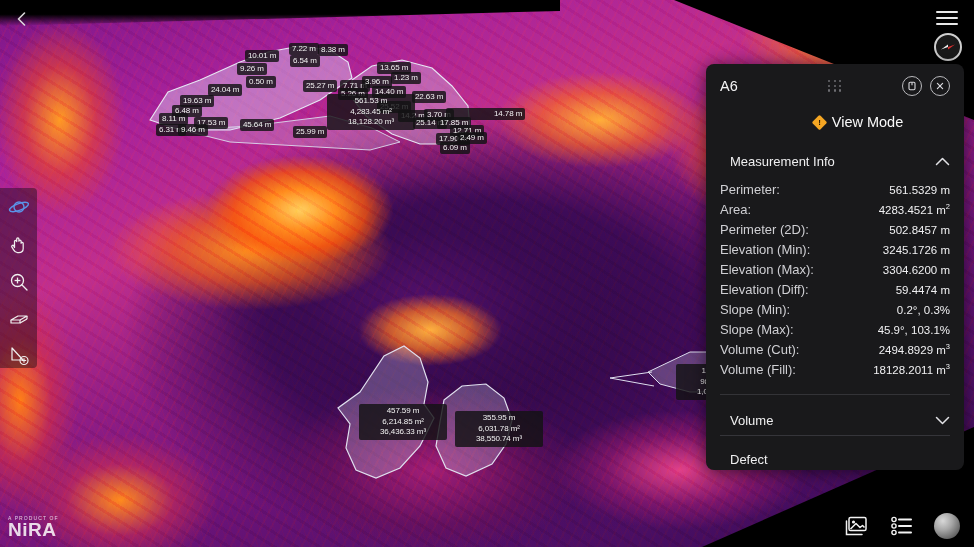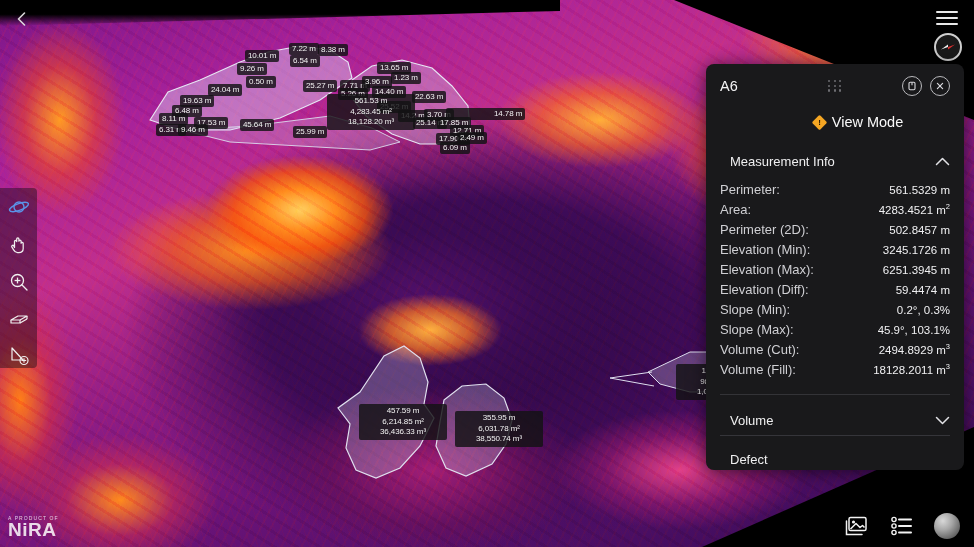--- a/index.html
+++ b/index.html
@@ -409,21 +409,21 @@
         <div class="row">
           <span class="k">Perimeter (2D):</span>
           <span class="v">502.8457 m</span>
         </div>
         <div class="row">
           <span class="k">Elevation (Min):</span>
           <span class="v">3245.1726 m</span>
         </div>
         <div class="row">
           <span class="k">Elevation (Max):</span>
-          <span class="v">6251.3945 m</span>
+          <span class="v">3304.6200 m</span>
         </div>
         <div class="row">
           <span class="k">Elevation (Diff):</span>
           <span class="v">59.4474 m</span>
         </div>
         <div class="row">
           <span class="k">Slope (Min):</span>
           <span class="v">0.2°, 0.3%</span>
         </div>
         <div class="row">

